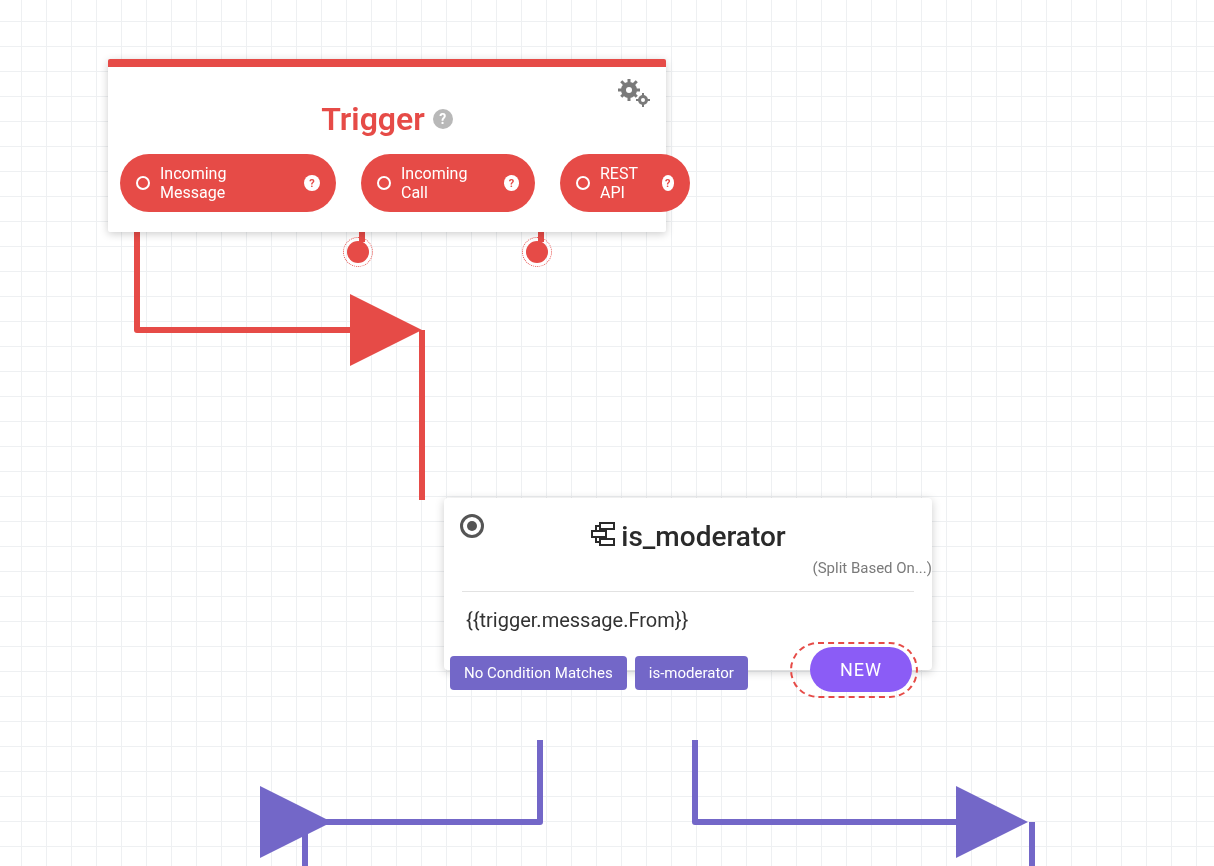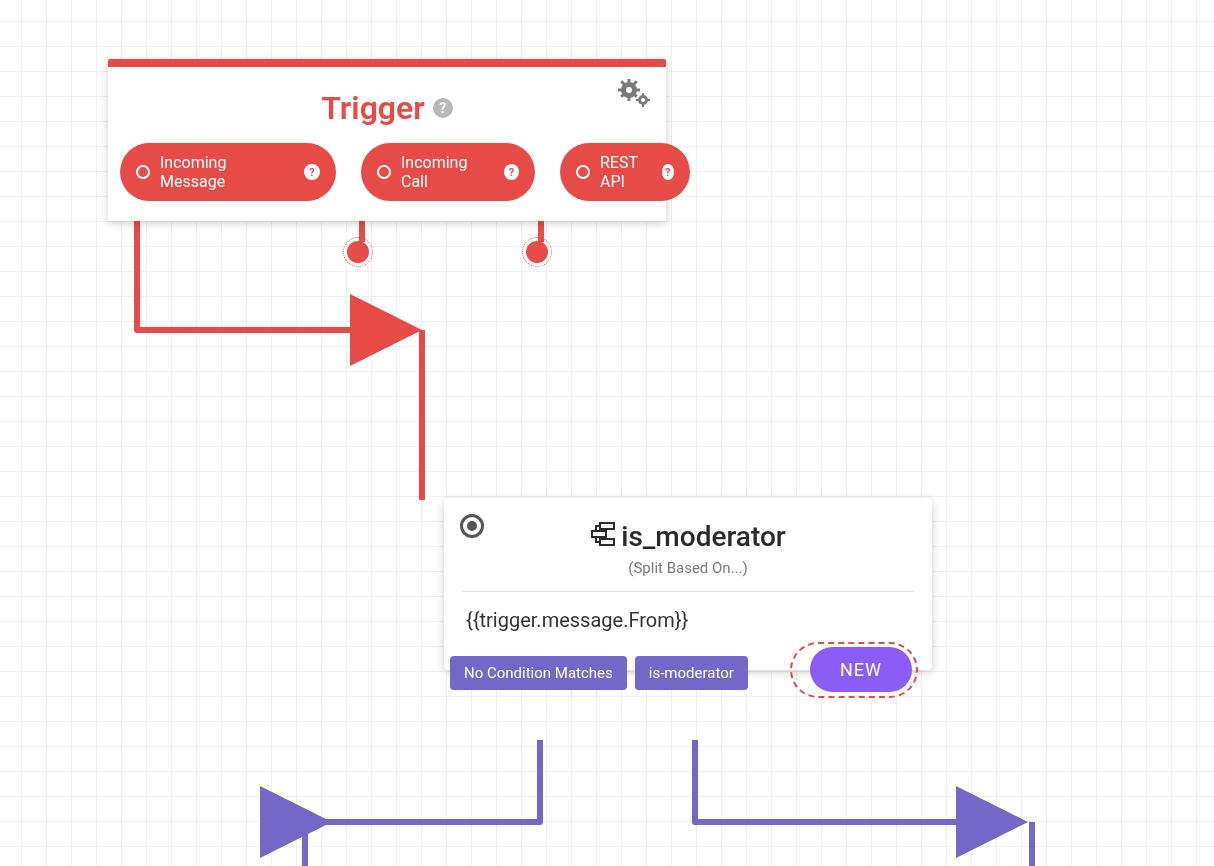--- a/index.html
+++ b/index.html
@@ -34,20 +34,21 @@
   text-align: center;
   padding: 22px 10px 16px 10px;
 }
 .trigger-title {
   font-size: 32px;
   font-weight: 600;
   color: #e64b47;
   display: inline-flex;
   align-items: center;
   gap: 8px;
+  margin-top: 11px;
 }
 .help-circle-lg {
   display: inline-flex;
   width: 20px; height: 20px;
   border-radius: 50%;
   background: #b8b8b8;
   color: #fff;
   font-size: 14px;
   font-weight: 700;
   align-items: center; justify-content: center;
@@ -128,21 +129,21 @@
 }
 .split-title {
   font-size: 28px;
   font-weight: 500;
   color: #2a2a2a;
   display: inline-flex;
   align-items: center;
   gap: 5px;
 }
 .split-sub {
-  text-align:center;
+  text-align:right;
   color:#7a7a7a;
   font-size:15px;
   padding-bottom: 14px;
 }
 .split-divider {
   height:1px; background:#e2e2e2; margin: 0 18px;
 }
 .split-expr {
   padding: 16px 22px 38px 22px;
   font-size: 20px;

